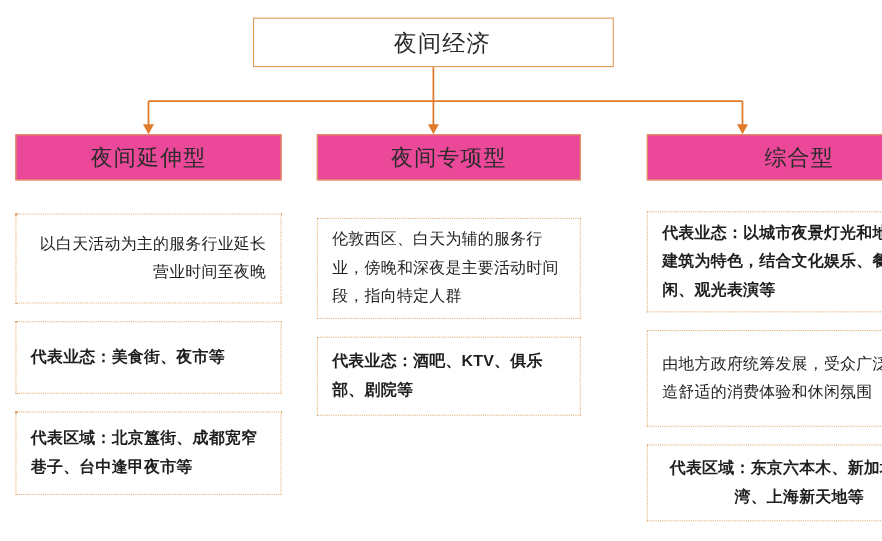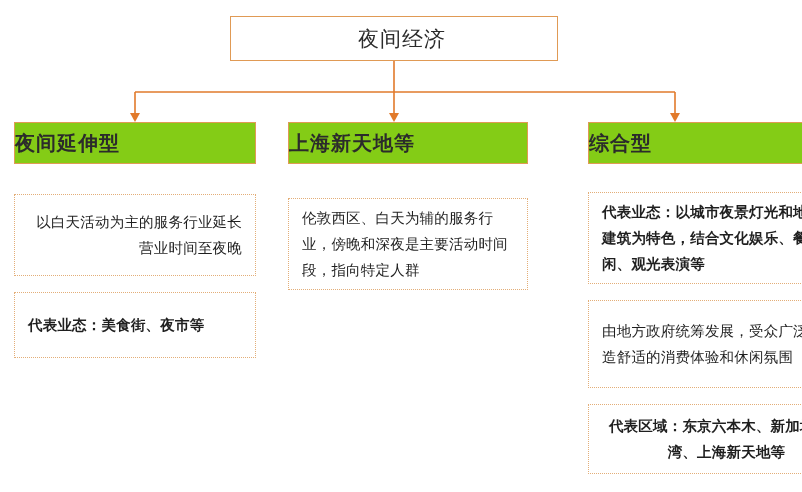--- a/index.html
+++ b/index.html
@@ -59,25 +59,24 @@
     top: 122px;
   }
   .col-0 { left: 14px;  width: 242px; }
   .col-1 { left: 288px; width: 240px; }
   .col-2 { left: 588px; width: 277px; }
 
   .col-header {
     box-sizing: border-box;
     height: 42px;
     border: 1.5px solid #E09A55;
-    background: #84cc16;
+    background: #ec4899;
     display: flex;
     align-items: center;
-    justify-content: flex-start;
-    font-weight: bold;
+    justify-content: center;
   }
   .col-header .header-text {
     font-size: 20px;
     letter-spacing: 1px;
     color: #2b2b2b;
   }
 
   .cells {
     position: absolute;
     top: 72px;
@@ -149,30 +148,36 @@
     <div class="col-header">
       <span class="header-text">夜间延伸型</span>
     </div>
     <div class="cells">
       <div class="cell cell-0">
         <span class="cell-text">以白天活动为主的服务行业延长营业时间至夜晚</span>
       </div>
       <div class="cell cell-1 bold">
         <span class="cell-text">代表业态：美食街、夜市等</span>
       </div>
+      <div class="cell cell-2 bold">
+        <span class="cell-text">代表区域：北京簋街、成都宽窄巷子、台中逢甲夜市等</span>
+      </div>
     </div>
   </div>
 
   <div class="col col-1">
     <div class="col-header">
-      <span class="header-text">上海新天地等</span>
+      <span class="header-text">夜间专项型</span>
     </div>
     <div class="cells">
       <div class="cell cell-0">
         <span class="cell-text">伦敦西区、白天为辅的服务行业，傍晚和深夜是主要活动时间段，指向特定人群</span>
+      </div>
+      <div class="cell cell-1 bold">
+        <span class="cell-text">代表业态：酒吧、KTV、俱乐部、剧院等</span>
       </div>
     </div>
   </div>
 
   <div class="col col-2">
     <div class="col-header">
       <span class="header-text">综合型</span>
     </div>
     <div class="cells">
       <div class="cell cell-1 bold">

